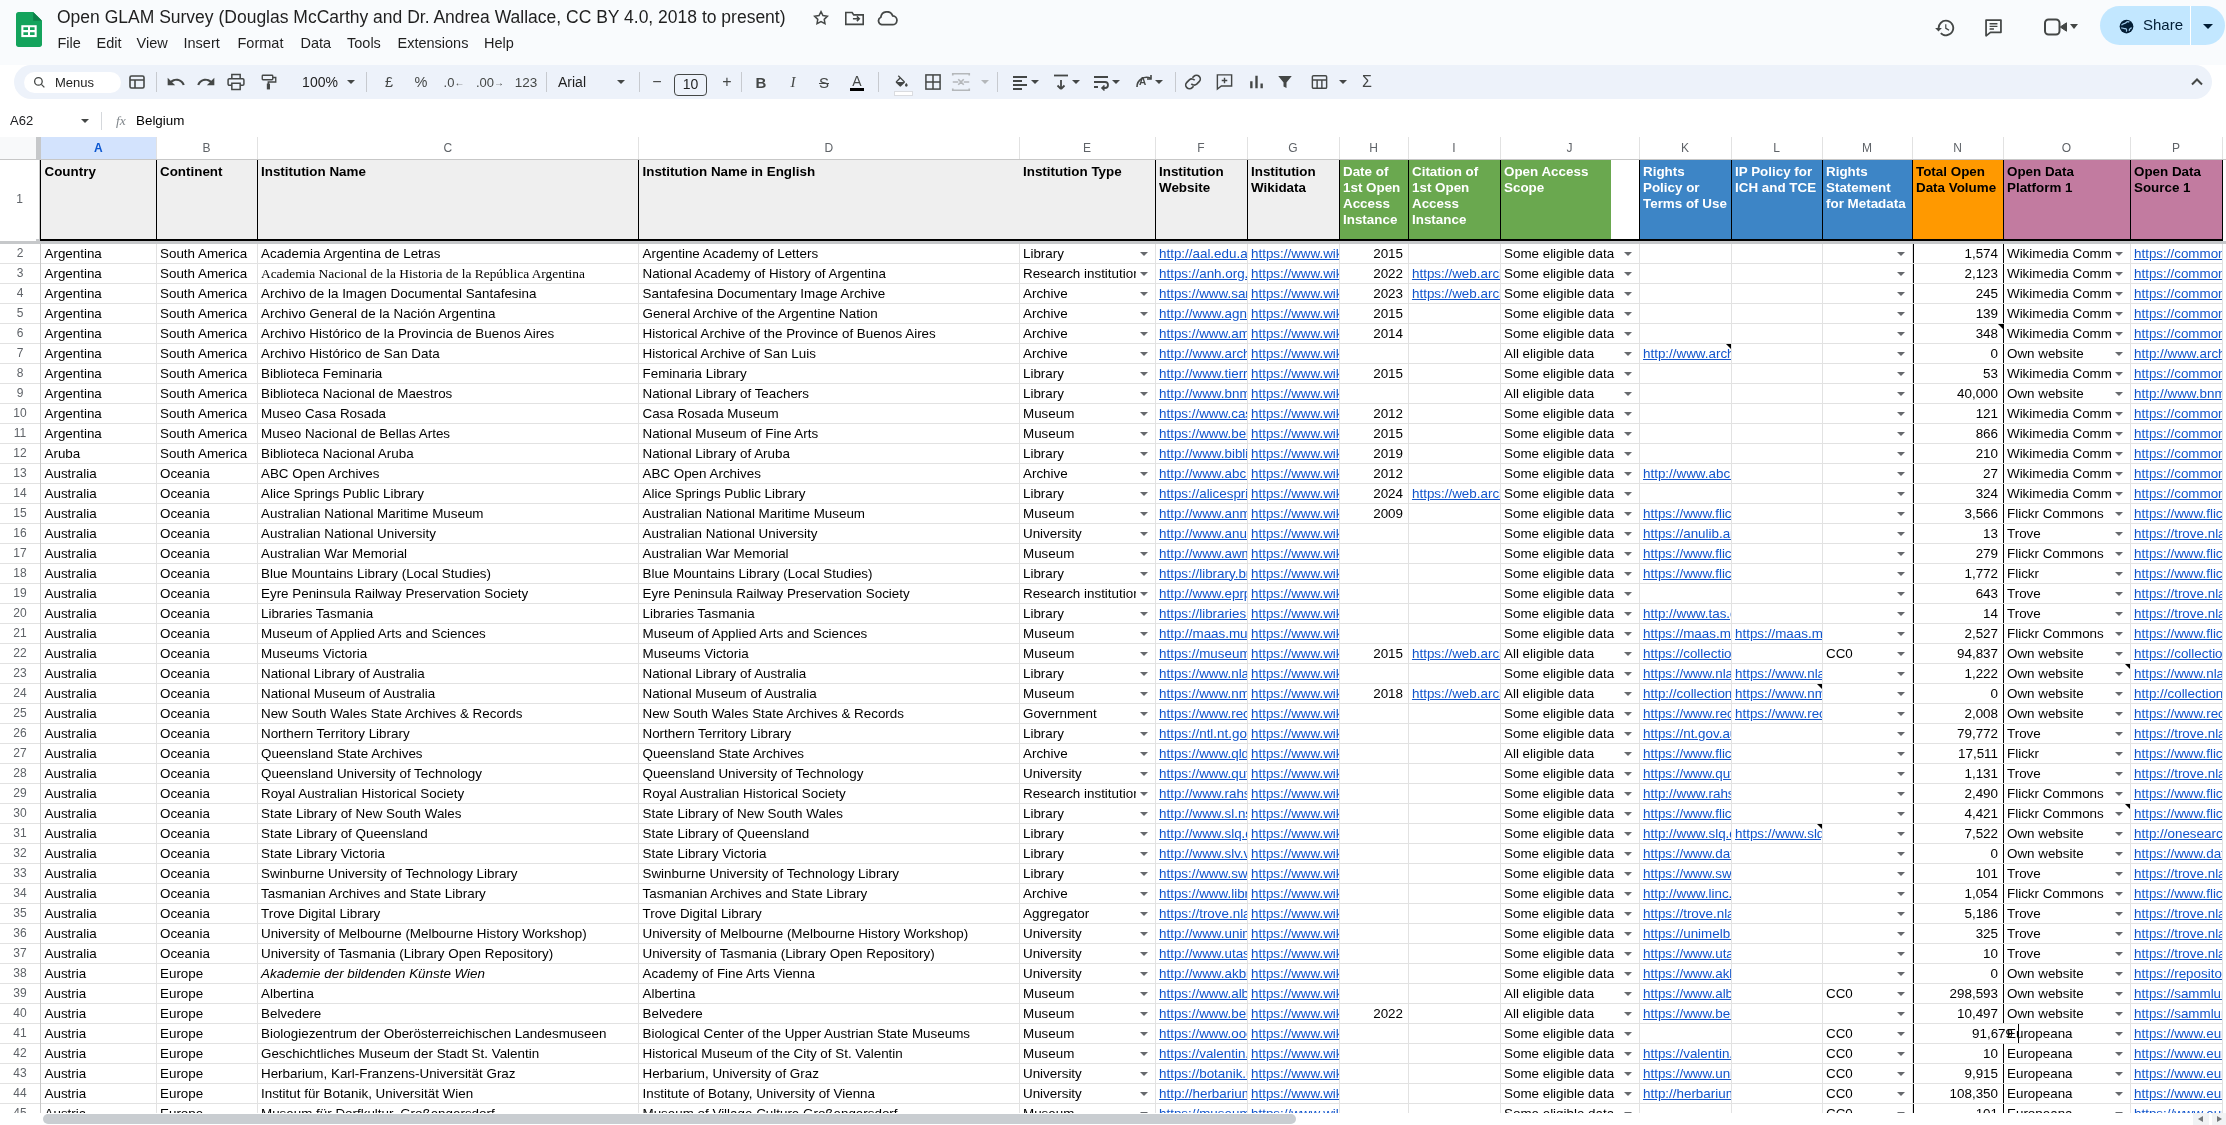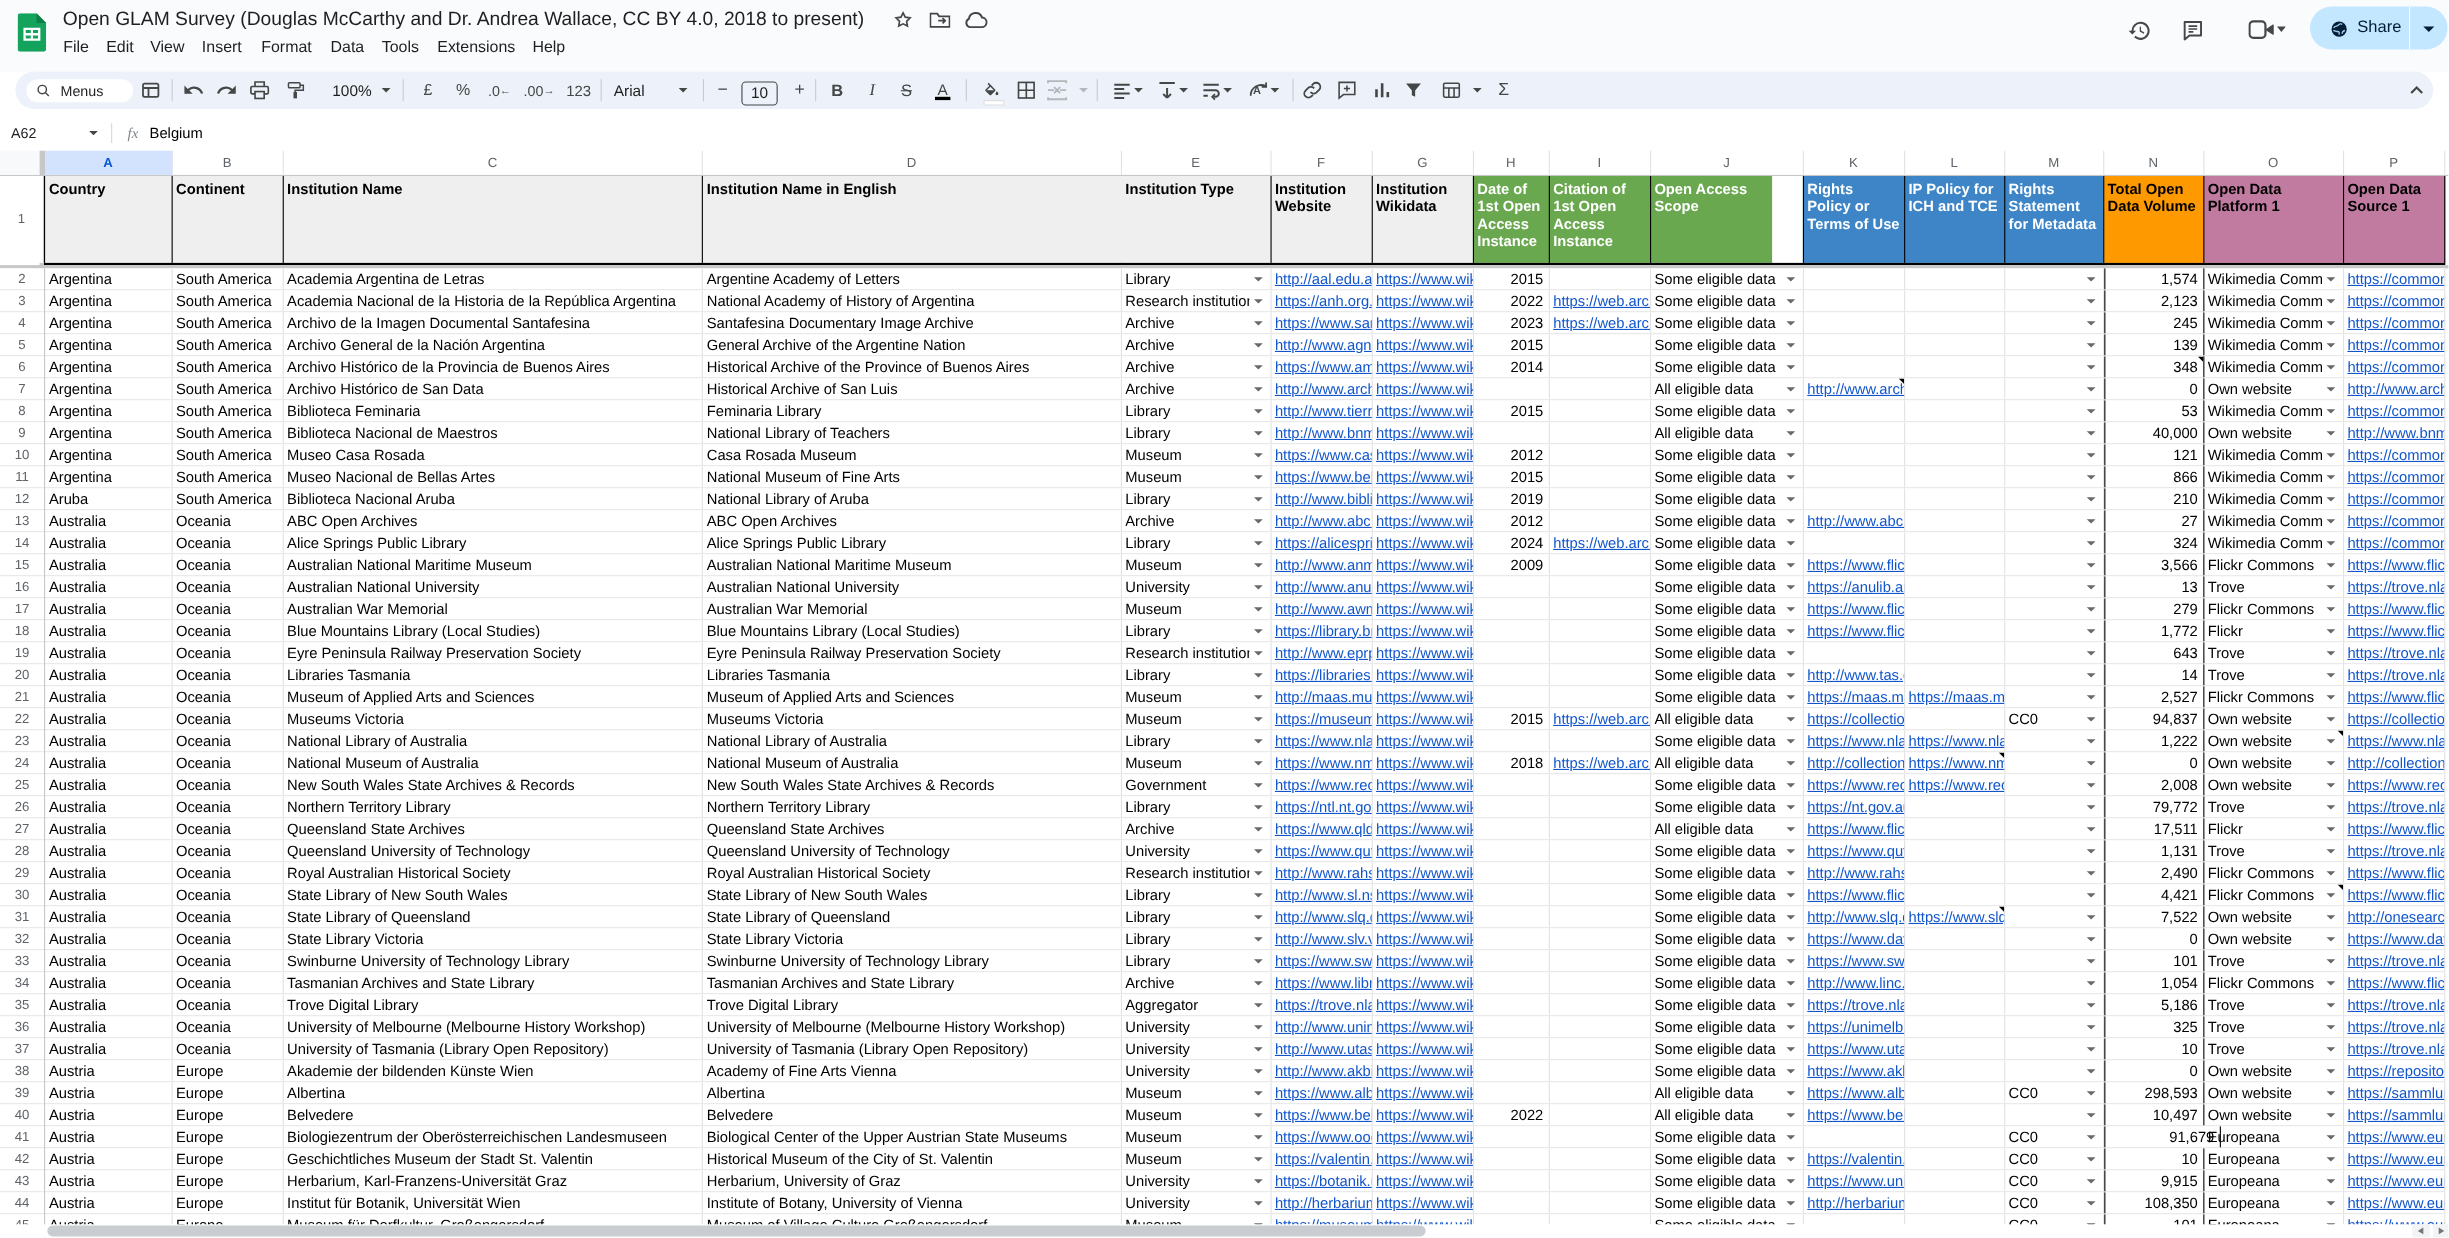--- a/index.html
+++ b/index.html
@@ -237,21 +237,21 @@
     <div class="c " style="left:2003.5px;width:127.0px;">
       <div class="ct">Wikimedia Commons</div>
       <span class="dd"></span>
     </div>
     <div class="c " style="left:2130.5px;width:92.0px;"><span class="lk">https://commons.wikimedia.org/wiki/Category:Media</span></div>
   </div>
 <div class="row" style="top:263.5px">
     <div class="rn">3</div>
     <div class="c " style="left:41.0px;width:115.5px;">Argentina</div>
     <div class="c " style="left:156.5px;width:101.0px;">South America</div>
-    <div class="c " style="left:257.5px;width:381.5px;">Academia Nacional de la Historia de la República Argentina</div>
+    <div class="c " style="left:257.5px;width:381.5px;font-family:Liberation Serif, serif;">Academia Nacional de la Historia de la República Argentina</div>
     <div class="c " style="left:639.0px;width:380.5px;">National Academy of History of Argentina</div>
     <div class="c " style="left:1019.5px;width:136.0px;">
       <div class="ct">Research institution</div>
       <span class="dd"></span>
     </div>
     <div class="c " style="left:1155.5px;width:92.0px;"><span class="lk">https://anh.org.ar/site/</span></div>
     <div class="c " style="left:1247.5px;width:92.0px;"><span class="lk">https://www.wikidata.org/wiki/Q123456</span></div>
     <div class="c r" style="left:1339.5px;width:69.0px;">2022</div>
     <div class="c " style="left:1408.5px;width:92.0px;"><span class="lk">https://web.archive.org/web/20150101/</span></div>
     <div class="c " style="left:1500.5px;width:139.0px;">
@@ -1324,21 +1324,21 @@
     <div class="c " style="left:2003.5px;width:127.0px;">
       <div class="ct">Trove</div>
       <span class="dd"></span>
     </div>
     <div class="c " style="left:2130.5px;width:92.0px;"><span class="lk">https://trove.nla.gov.au/collection/</span></div>
   </div>
 <div class="row" style="top:963.5px">
     <div class="rn">38</div>
     <div class="c " style="left:41.0px;width:115.5px;">Austria</div>
     <div class="c " style="left:156.5px;width:101.0px;">Europe</div>
-    <div class="c " style="left:257.5px;width:381.5px;">Akademie der bildenden Künste Wien</div>
+    <div class="c " style="left:257.5px;width:381.5px;font-style:italic;">Akademie der bildenden Künste Wien</div>
     <div class="c " style="left:639.0px;width:380.5px;">Academy of Fine Arts Vienna</div>
     <div class="c " style="left:1019.5px;width:136.0px;">
       <div class="ct">University</div>
       <span class="dd"></span>
     </div>
     <div class="c " style="left:1155.5px;width:92.0px;"><span class="lk">http://www.akbild.ac.at/</span></div>
     <div class="c " style="left:1247.5px;width:92.0px;"><span class="lk">https://www.wikidata.org/wiki/Q123456</span></div>
     <div class="c r" style="left:1339.5px;width:69.0px;"></div>
     <div class="c " style="left:1408.5px;width:92.0px;"></div>
     <div class="c " style="left:1500.5px;width:139.0px;">

